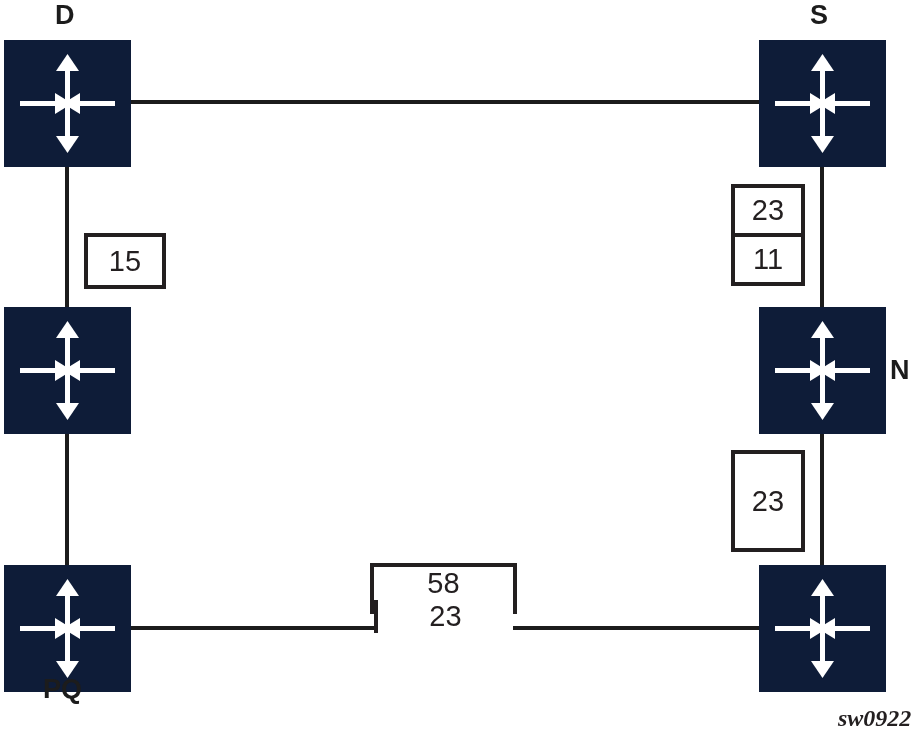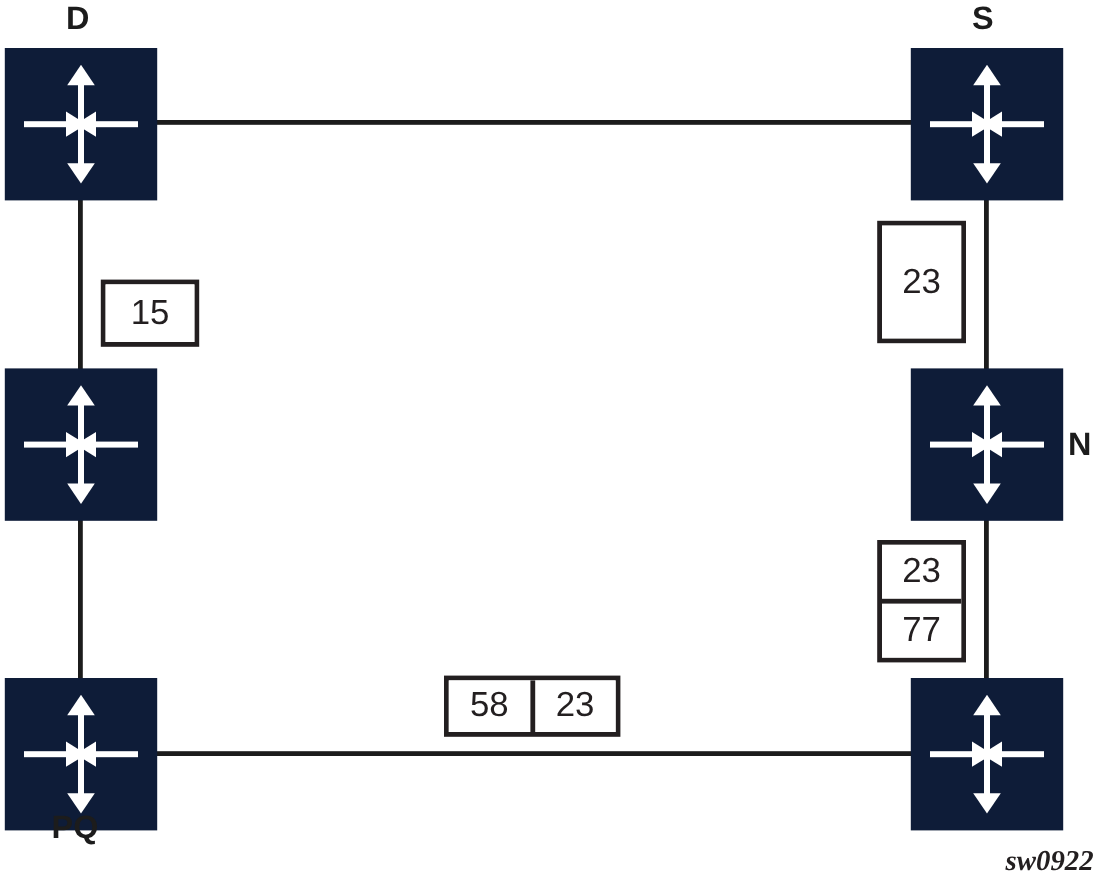--- a/index.html
+++ b/index.html
@@ -45,21 +45,21 @@
   .link-v { width: 4px; }
   
   .lbl-box {
     position: absolute;
     border: 4px solid #231f20;
     background: #ffffff;
     box-sizing: border-box;
     display: flex;
   }
   .lbl-box.vertical  { flex-direction: column; }
-  .lbl-box.horizontal{ }
+  .lbl-box.horizontal{ flex-direction: column; }
   .lbl-cell {
     flex: 1 1 0;
     display: flex;
     align-items: center;
     justify-content: center;
     font-family: "Liberation Sans", sans-serif;
     font-size: 29px;
     color: #231f20;
     background: #ffffff;
     box-sizing: border-box;
@@ -192,25 +192,25 @@
     </svg>
   </div>
 
   <div class="lbl-box vertical" style="left:84px; top:201px; width:82px; height:56px;margin-top:32px;">
     <div class="lbl-cell">15</div>
   </div>
 
 
   <div class="lbl-box vertical" style="left:731px; top:184px; width:74px; height:102px;">
     <div class="lbl-cell">23</div>
+    <div class="lbl-cell">11</div>
   </div>
 
   <div class="lbl-box vertical" style="left:731px; top:450px; width:74px; height:102px;">
     <div class="lbl-cell">23</div>
-    <div class="lbl-cell">77</div>
   </div>
 
   <div class="lbl-box horizontal" style="left:370px; top:563px; width:147px; height:51px;">
     <div class="lbl-cell">58</div>
     <div class="lbl-cell">23</div>
   </div>
 
   <div class="watermark" style="left:838px; top:705px;">sw0922</div>
 
 </div>

